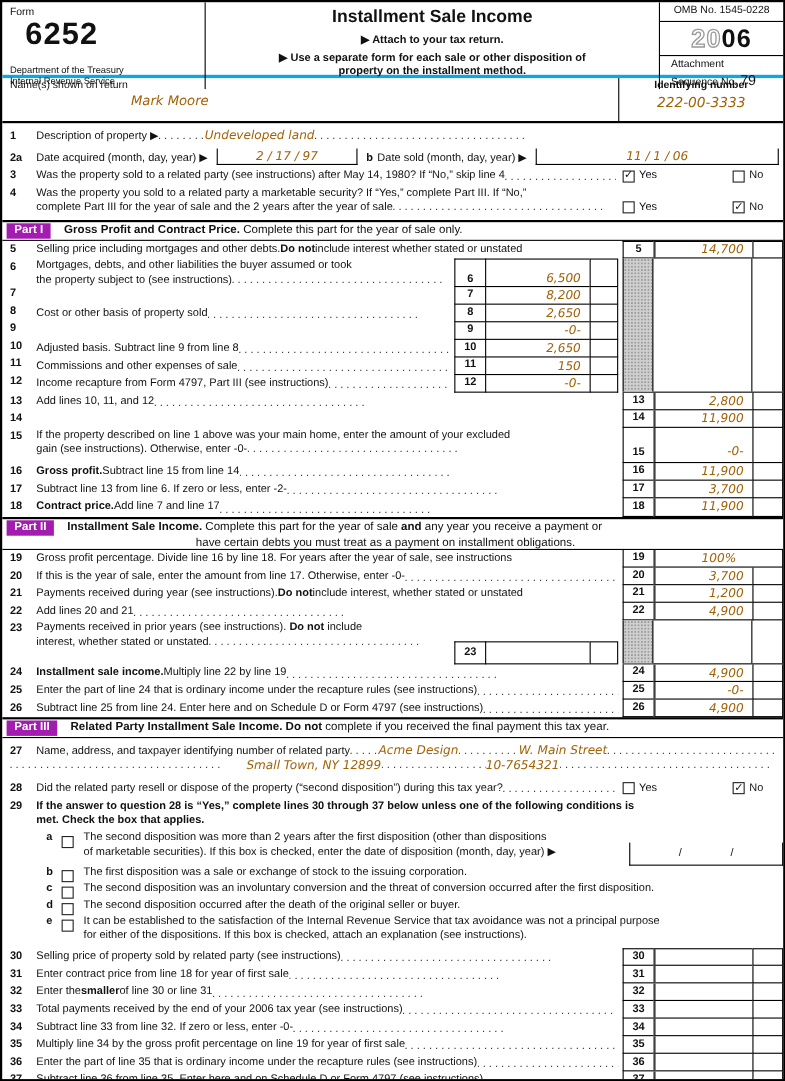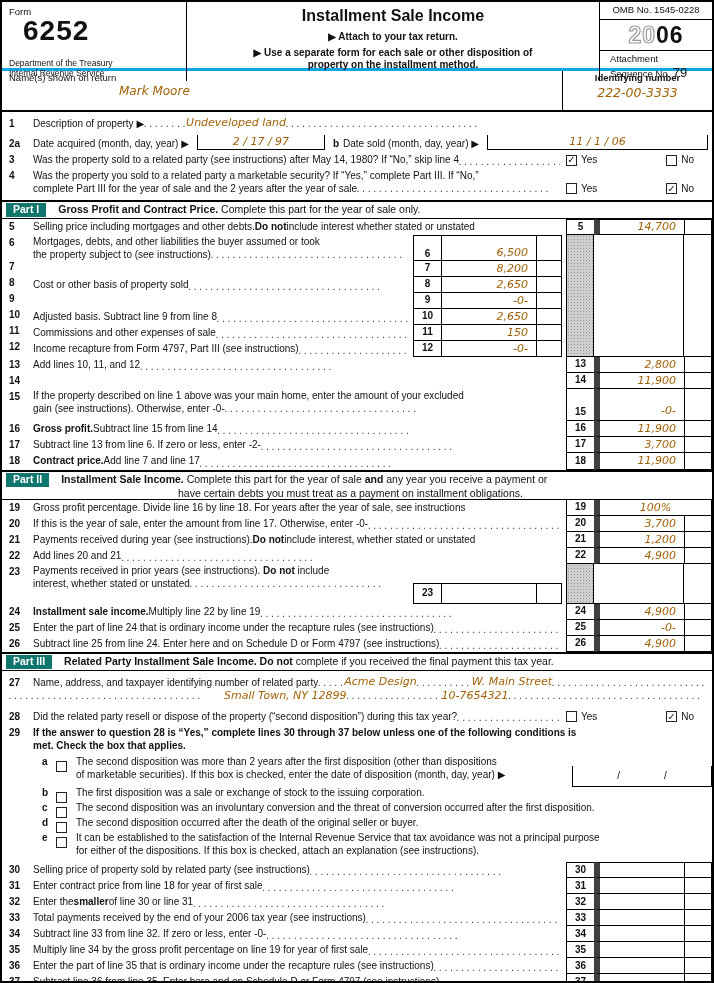--- a/index.html
+++ b/index.html
@@ -39,32 +39,32 @@
   .dots { flex:1 1 20px; overflow:hidden; white-space:nowrap; align-self:flex-end; color:#333; }
   .dots::after { content:".     .     .     .     .     .     .     .     .     .     .     .     .     .     .     .     .     .     .     .     .     .     .     .     .     .     .     .     .     .     .     .     .     .     ."; }
   .dotfix { flex:0 0 auto; }
   .cb { width:11px; height:11px; border:1.2px solid #222; display:inline-flex; align-items:center; justify-content:center; font-size:10px; line-height:10px; background:#fff; }
   .ynwrap { flex:0 0 148px; display:flex; justify-content:space-between; align-items:center; padding:0 14px 0 6px; }
   .ynpair { display:flex; gap:4px; align-items:center; }
   .dbox { border-left:1px solid #000; border-right:1px solid #000; border-bottom:1px solid #000; height:15px; display:flex; align-items:center; justify-content:center; }
 
   
   .partbar { border-top:2px solid #000; border-bottom:1px solid #000; padding:1px 4px 1px 4px; font-size:10.5px; }
-  .badge { display:inline-block; background:#0f766e; color:#fff; font-weight:bold; padding:0 7px 1px; margin-right:12px; }
+  .badge { display:inline-block; background:#a21caf; color:#fff; font-weight:bold; padding:0 7px 1px; margin-right:12px; }
   .pb-line2 { padding-left:172px; }
 
   
   .prow { display:grid; grid-template-columns:24px 1fr 28px 95px 26px 4px 28px 90px 28px; padding-left:7px; padding-right:0; }
   .prow > .lnum { padding-top:2px; }
   .h16{height:16px} .h17{height:17px} .h26{height:26px} .h32{height:32px}
   .lbl { grid-column:2/7; display:flex; align-items:center; padding-right:4px; }
   .lbl2 { grid-column:2/7; display:block; padding-top:1px; }
   .lbl2 .l2 { display:flex; align-items:flex-end; padding-right:4px; }
   .onum { grid-column:7; border-left:1px solid #000; border-bottom:1px solid #000; display:flex; align-items:center; justify-content:center; font-weight:bold; }
-  .oamt { grid-column:8; border-left:6px solid #404040; border-bottom:1px solid #000; display:flex; align-items:center; justify-content:flex-end; padding-right:8px; }
+  .oamt { grid-column:8; border-left:2px solid #404040; border-bottom:1px solid #000; display:flex; align-items:center; justify-content:flex-end; padding-right:8px; }
   .ocents { grid-column:9; border-left:1px solid #000; border-right:1px solid #000; border-bottom:1px solid #000; }
   .oamt.wide { grid-column:8/10; border-right:1px solid #000; justify-content:center; padding-right:0; }
   .top { border-top:1px solid #000; }
   .bot2 .onum,.bot2 .oamt,.bot2 .ocents { align-items:flex-end; padding-bottom:2px; }
 
   
   .group { display:flex; padding-left:7px; }
   .gleft { flex:1; }
   .girow { display:grid; grid-template-columns:24px 1fr 28px 95px 26px 4px; }
   .ilbl { grid-column:2; display:flex; align-items:center; padding-right:4px; }

